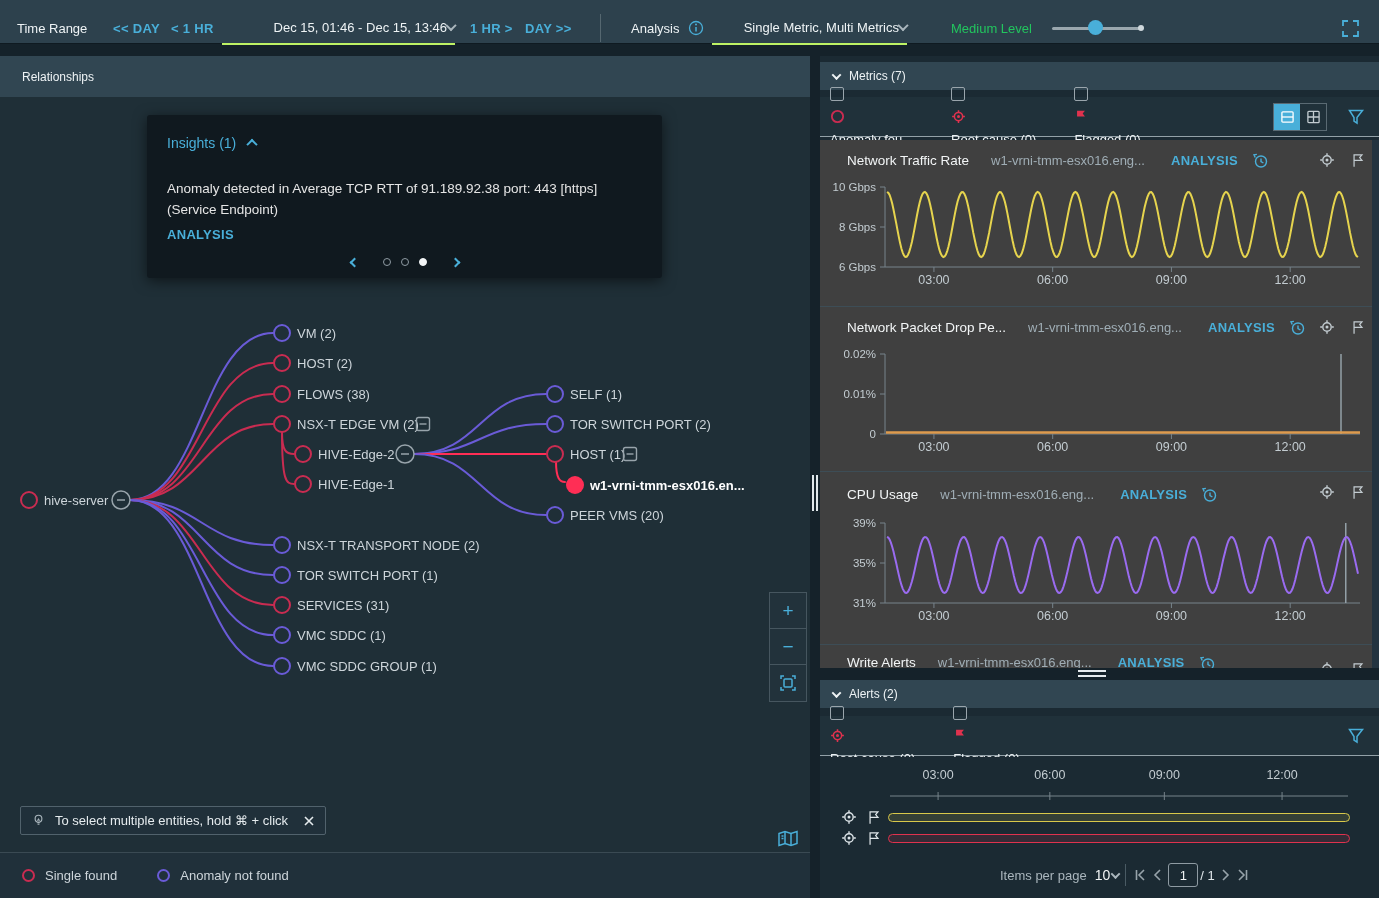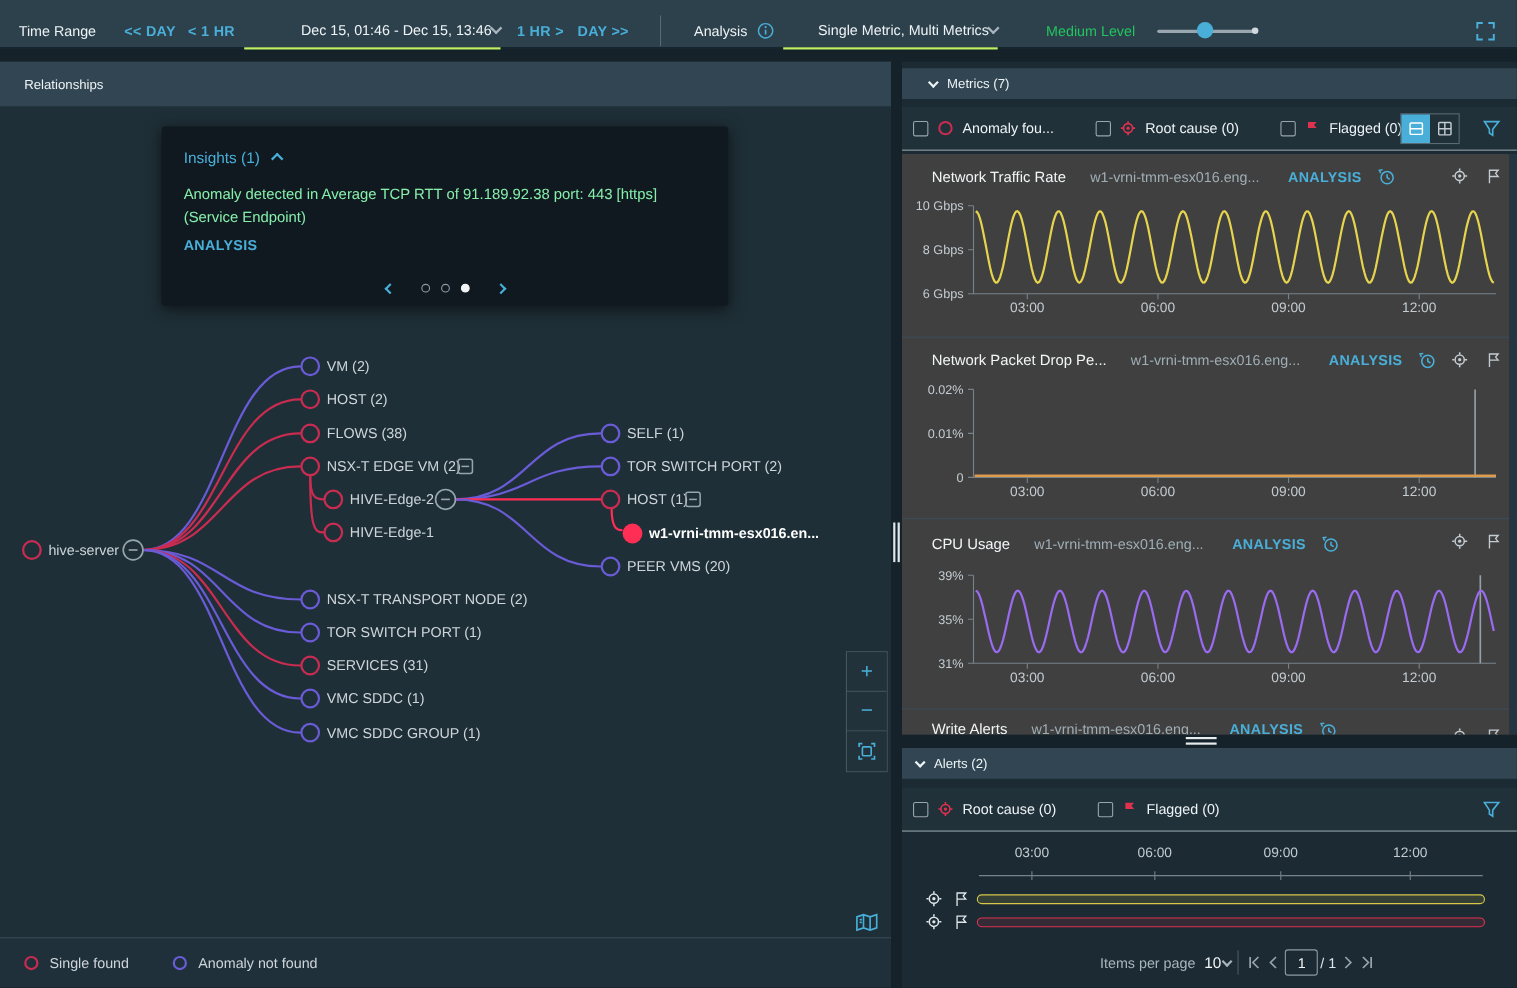--- a/index.html
+++ b/index.html
@@ -31,42 +31,42 @@
   .right-panel { position:absolute; left:820px; top:56px; width:559px; height:842px; background:#1b2a33; }
 
   .panel-header { background:#314652; display:flex; align-items:center; font-size:12px; color:#eef3f5; }
   .rel-header { position:absolute; left:0; top:0; width:810px; height:41px; padding-left:22px; }
   .canvas { position:absolute; left:0; top:41px; width:810px; height:755px; background:#1f2f37; }
   #tree-svg { position:absolute; left:0; top:0; }
 
   
   .insights { position:absolute; left:147px; top:18px; width:515px; height:163px; background:#10191f; border-radius:3px; box-shadow:0 3px 14px rgba(0,0,0,.55); padding:20px 20px 0 20px; }
   .insights .ttl { color:#49afd9; font-size:14px; display:flex; align-items:center; gap:12px; }
-  .insights .msg { margin-top:16px; font-size:13.5px; line-height:1.55; color:#86efac; max-width:480px; }
+  .insights .msg { margin-top:28px; font-size:13.5px; line-height:1.55; color:#e5e5e5; max-width:480px; }
   .insights .an { margin-top:6px; font-size:13px; }
   .carousel { position:absolute; left:0; right:0; bottom:12px; display:flex; align-items:center; justify-content:center; gap:17px; }
   .dot { width:8px; height:8px; border-radius:50%; border:1.5px solid #8f9ba3; }
   .dot.active { background:#f2f5f6; border-color:#f2f5f6; }
 
   
   .tipbox { position:absolute; left:20px; top:709px; height:29px; display:flex; align-items:center; gap:9px; padding:0 10px; border:1px solid #51626c; background:#20303a; border-radius:2px; font-size:13px; color:#e5ebee; }
   .legendbar { position:absolute; left:0; top:796px; width:810px; height:46px; background:#20303a; border-top:1px solid #3a4a53; display:flex; align-items:center; gap:40px; padding-left:22px; }
   .legend-item { display:flex; align-items:center; gap:10px; color:#cdd5da; }
   .legend-dot { width:13px; height:13px; border-radius:50%; border:2px solid; }
 
   
   .zoomctl { position:absolute; left:769px; top:495px; width:38px; border:1px solid #46565f; }
   .zoomctl .zbtn { width:36px; height:36px; display:flex; align-items:center; justify-content:center; color:#49afd9; font-size:19px; background:#22323b; border-bottom:1px solid #46565f; cursor:pointer; }
   .zoomctl .zbtn:last-child { border-bottom:none; }
   .mapbtn { position:absolute; left:769px; top:727px; width:38px; height:28px; display:flex; align-items:center; justify-content:center; cursor:pointer; }
 
   
-  .m-header { position:absolute; left:0; top:6px; width:559px; height:28px; padding-left:25px; gap:9px; }
+  .m-header { position:absolute; left:0; top:6px; width:559px; height:28px; padding-left:13px; gap:9px; }
   .filter-row { position:absolute; left:0; width:559px; height:40px; background:#20313a; border-bottom:1px solid #93a1a8; display:flex; align-items:center; gap:38px; padding-left:10px; }
-  .f-item { display:flex; align-items:flex-end; gap:8px; color:#eef3f5; font-size:13px; white-space:nowrap; }
+  .f-item { display:flex; align-items:flex-start; gap:8px; color:#eef3f5; font-size:13px; white-space:nowrap;flex-direction:column; }
   .cbox { width:14px; height:14px; border:1px solid #9aa5ac; border-radius:2px; background:transparent; }
   .m-filter { top:41px; }
   .metrics-list { position:absolute; left:0; top:84px; width:559px; height:528px; background:#404040; overflow:hidden; }
   .metric-card { position:relative; width:559px; border-bottom:1px solid #3d4d56; overflow:hidden; }
   .mc-head { position:relative; height:40px; display:flex; align-items:center; padding-left:27px; }
   .mc-title { color:#f2f5f6; font-size:13.5px; white-space:nowrap; }
   .mc-entity { color:#9fadb5; margin-left:22px; white-space:nowrap; }
   .mc-analysis { margin-left:26px; }
   .mc-hist { margin-left:14px; display:flex; }
   .mc-right { position:absolute; right:14px; top:0; height:40px; display:flex; align-items:center; gap:16px; }
@@ -260,20 +260,30 @@
           <span class="chev left" style="color:#49afd9; width:7px; height:7px"></span>
           <span style="display:flex; gap:10px; margin:0 8px">
             <span class="dot"></span>
             <span class="dot"></span>
             <span class="dot active"></span>
           </span>
           <span class="chev right" style="color:#49afd9; width:7px; height:7px"></span>
         </div>
       </div>
 
+      <div class="tipbox">
+        <svg width="15" height="15" viewBox="0 0 16 16" fill="none" stroke="#aab6bd" stroke-width="1.2">
+            <circle cx="8" cy="6" r="3.6"></circle>
+            <path d="M6.7 10.2h2.6M7 12h2M6.9 8.3 8 6.5l1.1 1.8"></path>
+          </svg>
+        <span>To select multiple entities, hold ⌘ + click</span>
+        <svg width="12" height="12" viewBox="0 0 12 12" stroke="#e5ebee" stroke-width="1.6" style="margin-left:6px">
+            <path d="M2 2 L10 10 M10 2 L2 10"></path>
+          </svg>
+      </div>
 
       <div class="zoomctl">
         <div class="zbtn">+</div>
         <div class="zbtn">−</div>
         <div class="zbtn">
           <svg width="18" height="18" viewBox="0 0 18 18" fill="none" stroke="#49afd9" stroke-width="1.5">
               <rect x="5" y="5" width="8" height="8" rx="1"></rect>
               <path d="M2 5V2h3M13 2h3v3M16 13v3h-3M5 16H2v-3"></path>
             </svg>
         </div>

